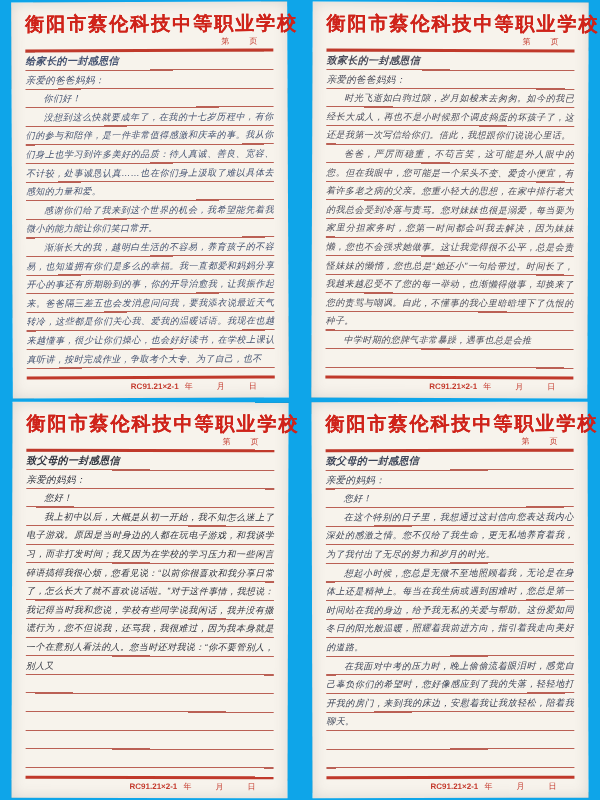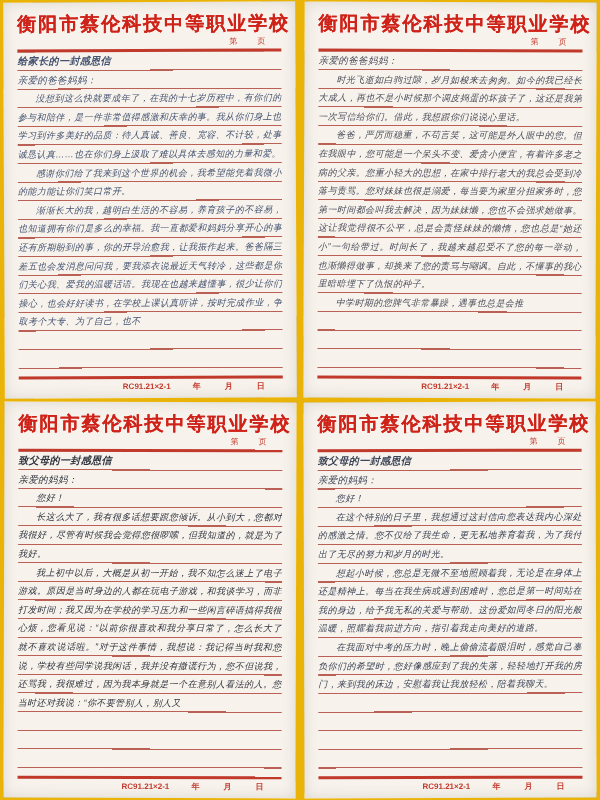--- a/index.html
+++ b/index.html
@@ -10,23 +10,23 @@
     overflow:hidden;
   }
   .collage {
     width:600px; height:800px;
     display:grid;
     grid-template-columns:300px 300px;
     grid-template-rows:400px 400px;
   }
   .sheet {
     position:relative;
-    padding:2px 4px;
+    padding:2px 12px;
     box-sizing:border-box;
-    background:#eab308;
+    background:#0ea5e9;
     overflow:hidden;
   }
   .paper {
     position:relative;
     width:100%; height:100%;
     box-sizing:border-box;
     background:#f7f3ec;
     box-shadow: inset 0 0 14px rgba(90,85,80,.18);
     padding:10px 14px 5px 14px;
     display:flex; flex-direction:column;
@@ -84,54 +84,56 @@
   .footer-row {
     display:flex;
     justify-content:space-between;
     align-items:center;
     color:#c43a2d;
     font-size:8px;
     line-height:13px;
     padding:1px 10px 0 104px;
     font-weight:bold;
   }
-  .footer-row .date-label { letter-spacing:8px; font-weight:bold; }
+  .footer-row .date-label { letter-spacing:8px; font-weight:normal; }
 </style>
 </head>
 <body>
 
 <div class="collage">
 
   <div class="sheet">
     <div class="paper">
       <div class="school-name" style="color: rgb(207, 35, 26);">衡阳市蔡伦科技中等职业学校</div>
       <div class="page-no">第　页</div>
       <div class="rule-thick"></div>
       <div class="lines" style="color: rgb(69, 83, 113);">
         <div class="title">给家长的一封感恩信</div>
         <div class="salutation">亲爱的爸爸妈妈：</div>
+        <div class="greeting">你们好！</div>
         <p class="para">没想到这么快就要成年了，在我的十七岁历程中，有你们的参与和陪伴，是一件非常值得感激和庆幸的事。我从你们身上也学习到许多美好的品质：待人真诚、善良、宽容、不计较，处事诚恳认真……也在你们身上汲取了难以具体去感知的力量和爱。</p>
         <p class="para">感谢你们给了我来到这个世界的机会，我希望能凭着我微小的能力能让你们笑口常开。</p>
         <p class="para">渐渐长大的我，越明白生活的不容易，养育孩子的不容易，也知道拥有你们是多么的幸福。我一直都爱和妈妈分享开心的事还有所期盼到的事，你的开导治愈我，让我振作起来。爸爸隔三差五也会发消息问问我，要我添衣说最近天气转冷，这些都是你们关心我、爱我的温暖话语。我现在也越来越懂事，很少让你们操心，也会好好读书，在学校上课认真听讲，按时完成作业，争取考个大专、为了自己，也不</p>
         <p class="para"></p>
       </div>
       <div class="rule-thick"></div>
       <div class="footer-row">
         <span class="form-code">RC91.21×2-1</span>
         <span class="date-label">年　月　日</span>
       </div>
     </div>
   </div>
 
   <div class="sheet">
     <div class="paper">
       <div class="school-name" style="color: rgb(207, 35, 26);">衡阳市蔡伦科技中等职业学校</div>
       <div class="page-no">第　页</div>
       <div class="rule-thick"></div>
       <div class="lines" style="color: rgb(74, 76, 90);">
+        <div class="title">致家长的一封感恩信</div>
         <div class="salutation">亲爱的爸爸妈妈：</div>
         <div class="greeting"></div>
         <p class="para">时光飞逝如白驹过隙，岁月如梭来去匆匆。如今的我已经长大成人，再也不是小时候那个调皮捣蛋的坏孩子了，这还是我第一次写信给你们。借此，我想跟你们说说心里话。</p>
         <p class="para">爸爸，严厉而稳重，不苟言笑，这可能是外人眼中的您。但在我眼中，您可能是一个呆头不变、爱贪小便宜，有着许多老之病的父亲。您重小轻大的思想，在家中排行老大的我总会受到冷落与责骂。您对妹妹也很是溺爱，每当要为家里分担家务时，您第一时间都会叫我去解决，因为妹妹懒，您也不会强求她做事。这让我觉得很不公平，总是会责怪妹妹的懒惰，您也总是“她还小”一句给带过。时间长了，我越来越忍受不了您的每一举动，也渐懒得做事，却换来了您的责骂与嘲讽。自此，不懂事的我心里暗暗埋下了仇恨的种子。</p>
         <p class="para">中学时期的您脾气非常暴躁，遇事也总是会推</p>
         <p class="para"></p>
       </div>
       <div class="rule-thick"></div>
       <div class="footer-row">
         <span class="form-code">RC91.21×2-1</span>
@@ -142,21 +144,20 @@
 
   <div class="sheet">
     <div class="paper">
       <div class="school-name" style="color: rgb(207, 35, 26);">衡阳市蔡伦科技中等职业学校</div>
       <div class="page-no">第　页</div>
       <div class="rule-thick"></div>
       <div class="lines" style="color: rgb(48, 52, 63);">
         <div class="title">致父母的一封感恩信</div>
         <div class="salutation">亲爱的妈妈：</div>
         <div class="greeting">您好！</div>
-        <p class="para">长这么大了，我有很多话想要跟您倾诉。从小到大，您都对我很好，尽管有时候我会觉得您很啰嗦，但我知道的，就是为了我好。</p>
         <p class="para">我上初中以后，大概是从初一开始，我不知怎么迷上了电子游戏。原因是当时身边的人都在玩电子游戏，和我谈学习，而非打发时间；我又因为在学校的学习压力和一些闲言碎语搞得我很心烦，您看见说：“以前你很喜欢和我分享日常了，怎么长大了就不喜欢说话啦。”对于这件事情，我想说：我记得当时我和您说，学校有些同学说我闲话，我并没有撒谎行为，您不但说我，还骂我，我很难过，因为我本身就是一个在意别人看法的人。您当时还对我说：“你不要管别人，别人又</p>
 
       </div>
       <div class="rule-thick"></div>
       <div class="footer-row">
         <span class="form-code">RC91.21×2-1</span>
         <span class="date-label">年　月　日</span>
       </div>
     </div>
   </div>

